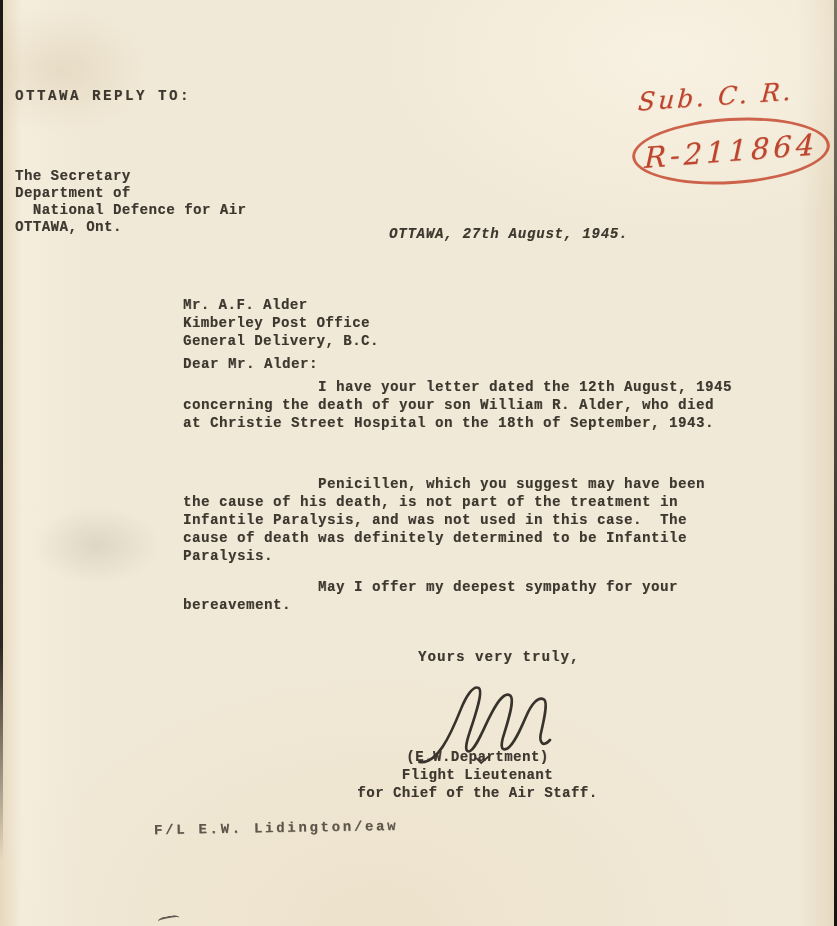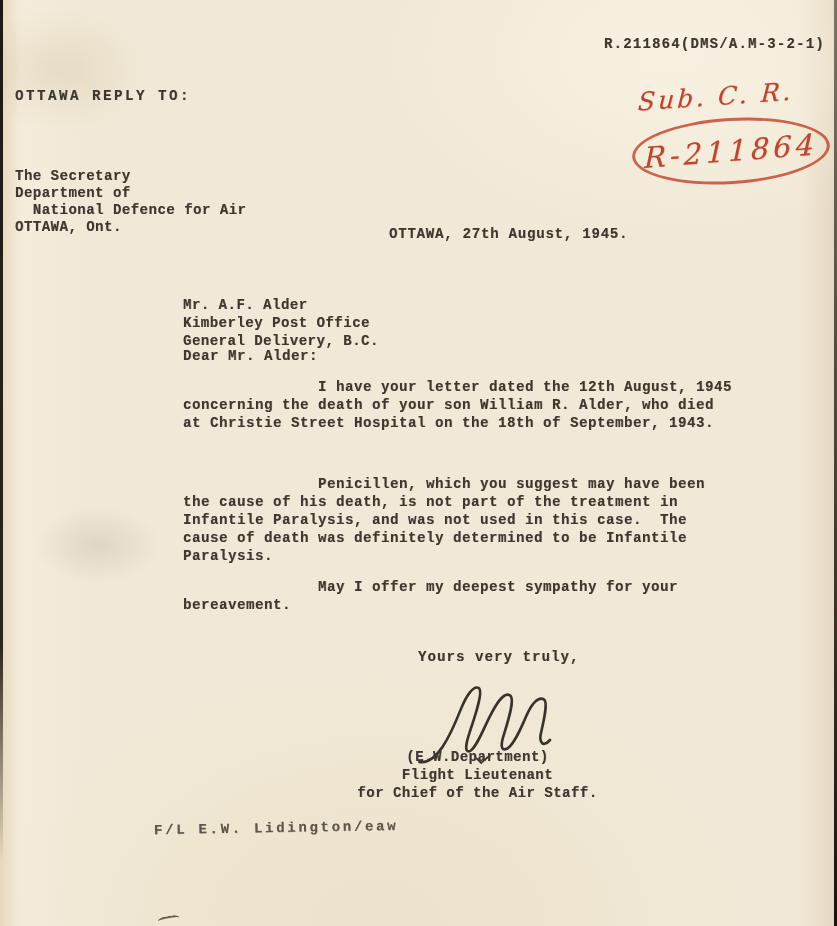--- a/index.html
+++ b/index.html
@@ -23,23 +23,23 @@
     font-weight:700;
     font-size:14px;
     letter-spacing:0.6px;
     color:#3d372f;
     text-shadow:0.4px 0.4px 0.6px rgba(61,55,47,0.45);
   }
   .pre{white-space:pre;}
   .ref-number{top:36px;left:604px;letter-spacing:1.2px;}
   .reply-label{top:88px;left:15px;letter-spacing:2.6px;}
   .sender-block{top:121px;left:15px;line-height:17px;letter-spacing:0.5px;margin-top:47px;}
-  .dateline{top:226px;left:389px;letter-spacing:0.8px;}
+  .dateline{top:226px;left:389px;letter-spacing:0.8px;font-style:italic;}
   .recipient{top:296px;left:183px;line-height:18px;letter-spacing:0.5px;}
-  .salutation{top:348px;left:183px;letter-spacing:0.6px;text-align:right;}
+  .salutation{top:356px;left:183px;letter-spacing:0.6px;text-align:right;}
   .para{line-height:18px;letter-spacing:0.6px;}
   .p1{top:378px;left:183px;}
   .p2{top:475px;left:183px;}
   .p3{top:578px;left:183px;}
   .closing{top:649px;left:418px;letter-spacing:1.1px;}
   .signature{position:absolute;top:680px;left:415px;width:150px;height:90px;}
   .sigblock{position:absolute;top:748px;left:330px;width:295px;text-align:center;}
   .sigblock .tw{position:static;display:block;line-height:18px;letter-spacing:0.5px;}
   .typist{top:820px;left:154px;letter-spacing:2.7px;transform:rotate(-1deg);color:#4b4339;opacity:0.88;}
   .hand{
@@ -81,21 +81,20 @@
   }
 </style>
 </head>
 <body>
 
 <div class="page">
 
   <div class="edge edge-left"></div>
   <div class="edge edge-right"></div>
 
-  <div class="tw ref-number">R.211864(DMS/A.M-3-2-1)</div>
 
   <div class="tw reply-label">OTTAWA REPLY TO:</div>
   <div class="tw pre sender-block">The Secretary
 Department of
   National Defence for Air
 OTTAWA, Ont.</div>
 
   <div class="hand note">Sub. C. R.</div>
   <div class="oval">
     <span class="hand oval-text">R-211864</span>

